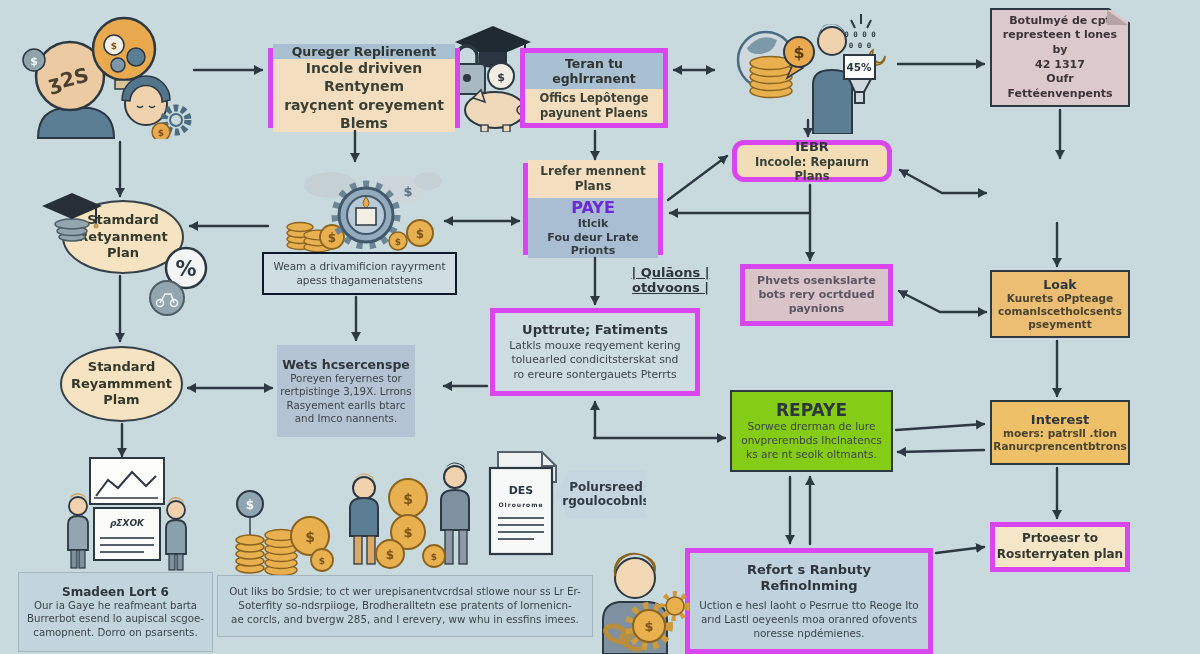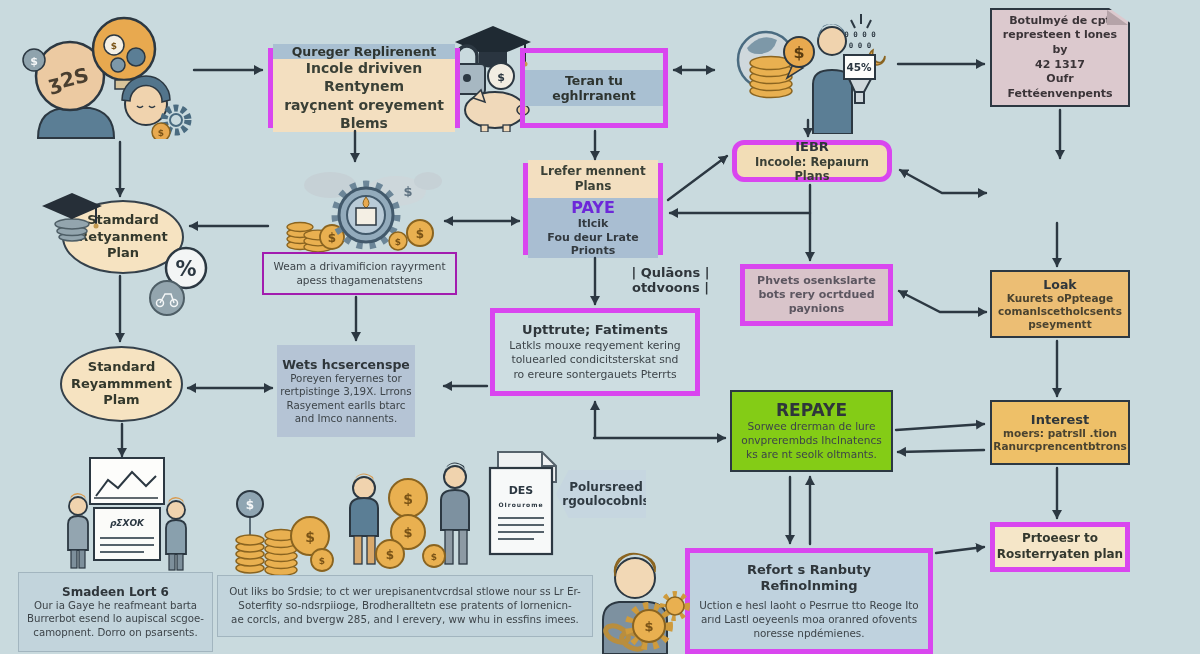--- a/index.html
+++ b/index.html
@@ -39,20 +39,22 @@
 <div class="stage">
 
   <div class="node bordered" style="left:268px;top:48px;width:192px;height:80px;padding:0;">
     <div class="hdr pre" style="height:36px;font-size:12.5px;">Qureger Replirenent</div>
     <div class="bdy pre" style="font-size:14px;line-height:1.3;">Incole driviven Rentynem
 rayçnent oreyement Blems</div>
   </div>
 
   <div class="node bordered" style="left:520px;top:48px;width:148px;height:80px;padding:0;">
     <div class="hdr pre" style="height:36px;font-size:12.5px;">Teran tu eghlrranent</div>
+    <div class="bdy pre" style="font-size:11.5px;line-height:1.3;">Offics Lepôtenge
+payunent Plaens</div>
   </div>
 
   <div class="node note pre" style="left:990px;top:8px;width:140px;height:99px;">
     <div class="fold"></div>
     <div class="pre">Botulmyé de cpt
 represteen t lones
 by
 42 1317
 Oufr Fettéenvenpents</div>
   </div>
@@ -78,26 +80,26 @@
     <div class="bdy pre" style="flex:0 0 38px;font-size:12px;line-height:1.25;">Lrefer mennent
 Plans</div>
     <div class="hdr" style="flex:1;flex-direction:column;background:#a9bed2;">
       <div style="font-size:16px;font-weight:bold;color:#6d28d9;">PAYE</div>
       <div class="pre" style="font-size:11px;line-height:1.25;color:#333a40;">Itlcik
 Fou deur Lrate Prionts</div>
     </div>
   </div>
 
 
-  <div class="node" style="left:262px;top:252px;width:195px;height:43px;border:2px solid #a21caf;background:rgba(255,255,255,0.12);font-size:10.5px;line-height:1.3;color:#3d4449;">
+  <div class="node" style="left:262px;top:252px;width:195px;height:43px;border:2px solid #0f172a;background:rgba(255,255,255,0.12);font-size:10.5px;line-height:1.3;color:#3d4449;">
     <div class="pre">Weam a drivamificion rayyrment
 apess thagamenatstens</div>
   </div>
 
-  <div class="node" style="left:598px;top:268px;width:145px;height:24px;font-weight:bold;font-size:13px;color:#2f363b;">
+  <div class="node" style="left:598px;top:268px;width:145px;height:24px;font-weight:bold;font-size:13px;color:#2f363b;text-decoration:underline;">
     <div>| Qulāons | otdvoons |</div>
   </div>
 
   <div class="node bordered pre" style="left:740px;top:264px;width:153px;height:62px;background:#d9c4ca;font-weight:bold;font-size:11px;line-height:1.3;color:#5c5660;">
     <div class="pre">Phvets osenkslarte
 bots rery ocrtdued
 paynions</div>
   </div>
 
   <div class="node" style="left:990px;top:270px;width:140px;height:68px;border:2.5px solid #2c3842;background:#ecbe74;">

